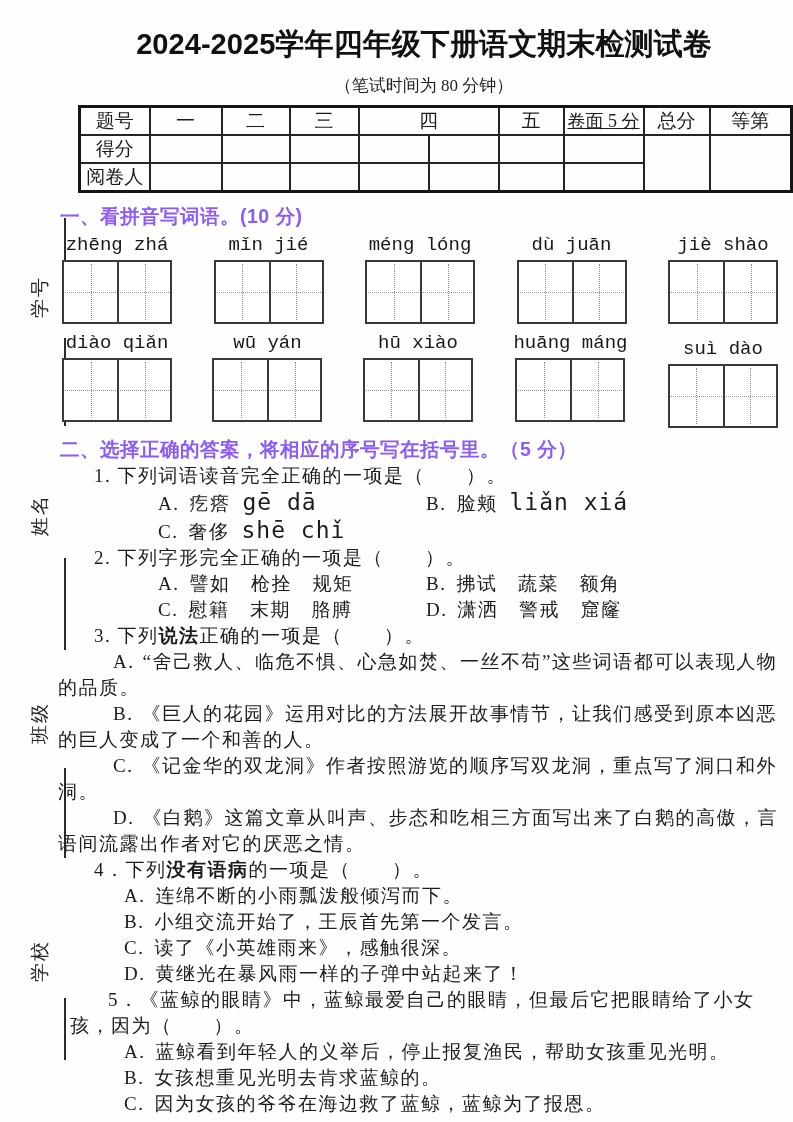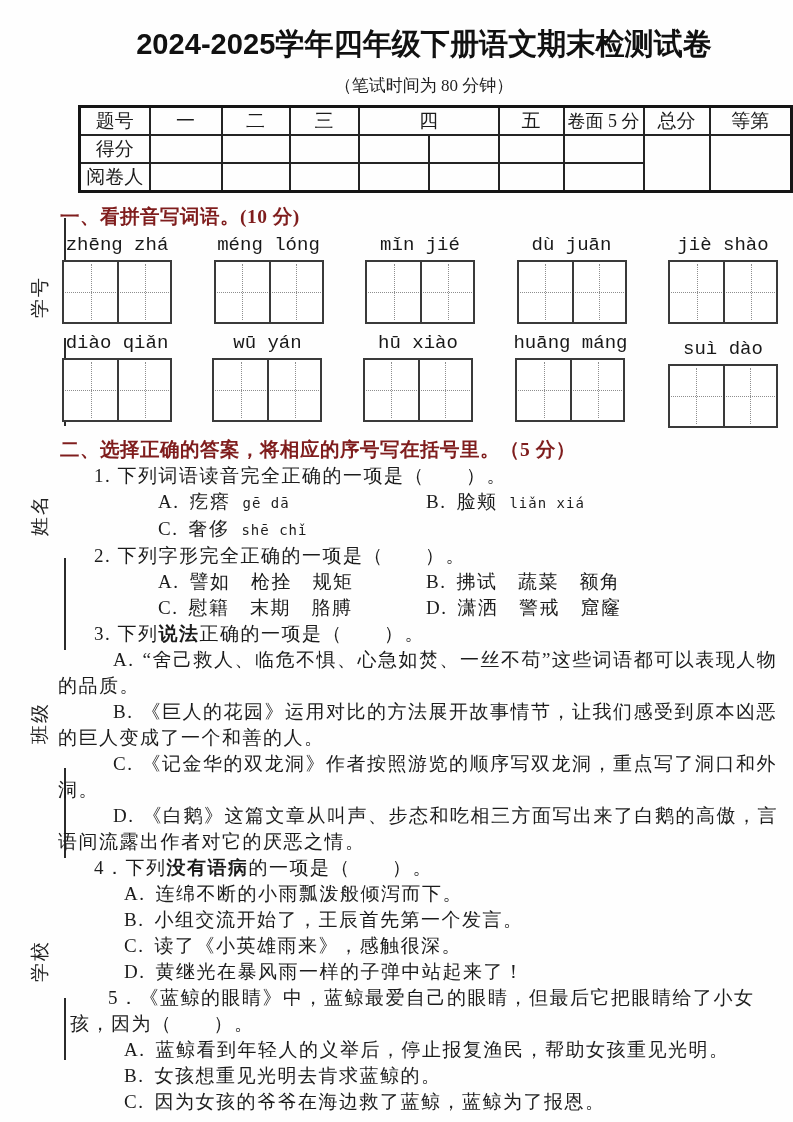--- a/index.html
+++ b/index.html
@@ -41,26 +41,26 @@
     border-collapse: collapse; margin:8px 0 0 20px;
     width:712px; table-layout: fixed;
     font-size:19px; color:#1b1b1b;
   }
   .score-table td {
     border:2px solid #242424; text-align:center; vertical-align:middle;
     height:27px; padding:0 1px; overflow:hidden;
   }
   .score-table { border:3px solid #151515; }
   .score-table tr.head td { height:22px;margin-top:35px; }
-  .score-table td.small { font-size:18px; letter-spacing:0; }
+  .score-table td.small { font-size:18px; letter-spacing:0;text-decoration:underline; }
 
   
   .sec {
-    font-family:Liberation Serif, serif;
-    font-weight:bold; font-size:19.5px; color:#7f1d1d;
+    font-family:Liberation Sans, sans-serif;
+    font-weight:bold; font-size:19.5px; color:#8b5cf6;
     margin:10px 0 0 2px; letter-spacing:0.5px;
   }
   .sec1 { margin-top:10px; }
   .sec2 { margin-top:8px; }
 
   
   .py-row {
     display:flex; justify-content:space-between;
     margin:4px 12px 0 4px;
   }
@@ -85,21 +85,21 @@
   .qarea { font-size:19px; line-height:26px; letter-spacing:1.5px; color:#1c1c1c; }
   .stem  { margin-left:36px; }
   .stem-wrap { text-indent:38px; margin-left:12px; }
   .stem b, .para b { font-weight:bold; }
   .opts2 {
     display:grid; grid-template-columns:268px 1fr;
     margin-left:100px;
   }
   .opt  { white-space:nowrap; }
   .opt-label { margin-right:10px; }
-  .opt-py { font-family:"DejaVu Sans Mono", monospace; font-size:14px; letter-spacing:1px; margin-left:12px; }
+  .opt-py { font-family:"DejaVu Sans Mono", monospace; font-size:23px; letter-spacing:1px; margin-left:12px; }
   .para { text-indent:55px; }
   .para .opt-label { margin-right:8px; }
   .optline { margin-left:66px; }
 </style>
 </head>
 <body>
 
 <div class="page">
 
   <aside class="sidebar">
@@ -181,28 +181,28 @@
 
     <div class="py-row">
       <div class="py-group">
         <div class="py">zhēng zhá</div>
         <div class="tian">
             <div class="tian-cell"></div>
             <div class="tian-cell"></div>
           </div>
       </div>
       <div class="py-group">
+        <div class="py">mǐn jié</div>
+        <div class="tian">
+            <div class="tian-cell"></div>
+            <div class="tian-cell"></div>
+          </div>
+      </div>
+      <div class="py-group">
         <div class="py">méng lóng</div>
-        <div class="tian">
-            <div class="tian-cell"></div>
-            <div class="tian-cell"></div>
-          </div>
-      </div>
-      <div class="py-group">
-        <div class="py">mǐn jié</div>
         <div class="tian">
             <div class="tian-cell"></div>
             <div class="tian-cell"></div>
           </div>
       </div>
       <div class="py-group">
         <div class="py">dù  juān</div>
         <div class="tian">
             <div class="tian-cell"></div>
             <div class="tian-cell"></div>

